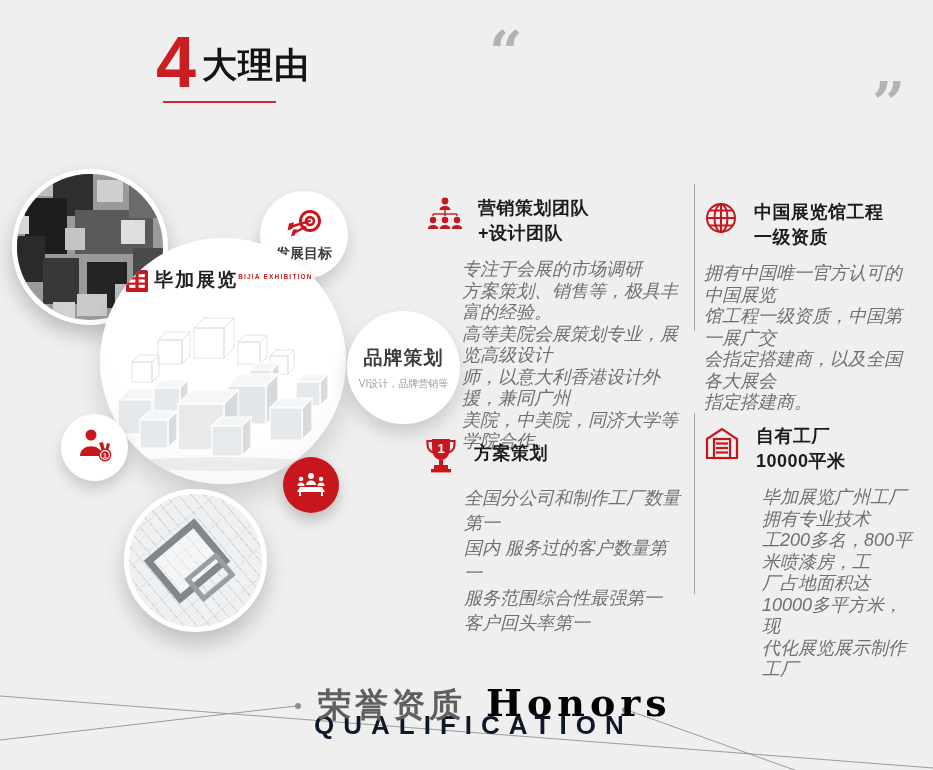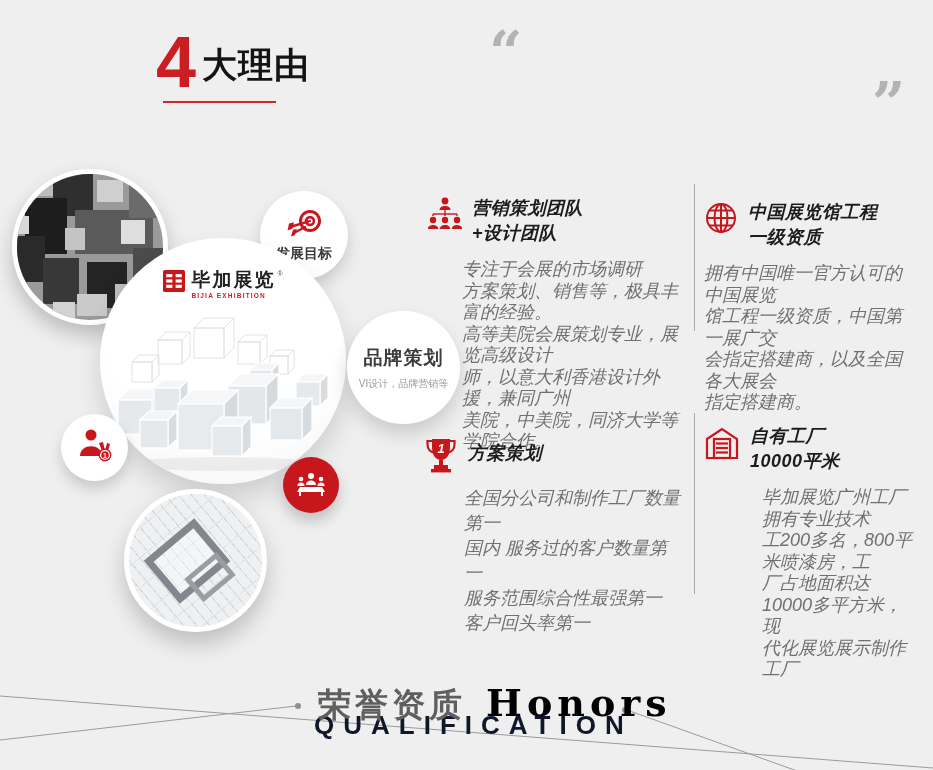--- a/index.html
+++ b/index.html
@@ -81,21 +81,21 @@
       repeating-linear-gradient(50deg, transparent 0 9px, #ced2d5 9px 10px),
       repeating-linear-gradient(-40deg, transparent 0 22px, #dde0e2 22px 23px);
     opacity:.8; }
   .bp-box1 { position:absolute; left:30px; top:34px; width:56px; height:66px;
     border:7px solid #81878c; transform:rotate(50deg); background:rgba(255,255,255,.35); }
   .bp-box2 { position:absolute; left:66px; top:62px; width:30px; height:42px;
     border:5px solid #989ea2; transform:rotate(50deg); }
 
   
   .feature { position:absolute; }
-  .f-head { display:flex; gap:10px;font-style:italic; }
+  .f-head { display:flex; gap:16px; }
   .f-icon { flex:0 0 auto; }
   .f-title { font-size:18px; font-weight:700; color:#1c1c1c; line-height:25px; letter-spacing:0.5px; }
   .f-body { font-size:18px; color:#707070; line-height:21.5px; margin-top:13px;font-style:italic; }
   .f1 { left:428px; top:196px; width:256px; }
   .f1 .f-body { margin-left:34px; }
   .f2 { left:704px; top:200px; width:208px; }
   .f2 .f-body { }
   .f3 { left:424px; top:436px; width:256px; }
   .f3 .f-title { line-height:34px; }
   .f3 .f-body { margin-left:40px; line-height:25px; margin-top:8px; }
@@ -170,21 +170,21 @@
           <rect x="0" y="0" width="24" height="24" rx="2" fill="#c8161d"></rect>
           <rect x="3.5" y="4.5" width="7" height="3.4" fill="#ffffff"></rect>
           <rect x="3.5" y="10.3" width="7" height="3.4" fill="#ffffff"></rect>
           <rect x="3.5" y="16.1" width="7" height="3.4" fill="#ffffff"></rect>
           <rect x="13.5" y="4.5" width="7" height="3.4" fill="#ffffff"></rect>
           <rect x="13.5" y="10.3" width="7" height="3.4" fill="#ffffff"></rect>
           <rect x="13.5" y="16.1" width="7" height="3.4" fill="#ffffff"></rect>
           <rect x="10.5" y="2" width="3" height="20" fill="#c8161d"></rect>
         </svg>
       </span>
-      <span style="display:flex;flex-direction:column;">
+      <span style="display:flex;flex-direction:row;">
         <span class="logo-text-cn">毕加展览</span>
         <span class="logo-text-en">BIJIA EXHIBITION</span>
       </span>
       <span class="logo-reg">®</span>
     </div>
     <div class="cubes">
       <svg width="246" height="160" viewBox="0 0 246 160">
         <g stroke="#e0e3e5" stroke-width="1" fill="none">
           <rect x="58" y="26" width="24" height="24"></rect>
             <polygon points="58,26 66,18 90,18 82,26"></polygon>

